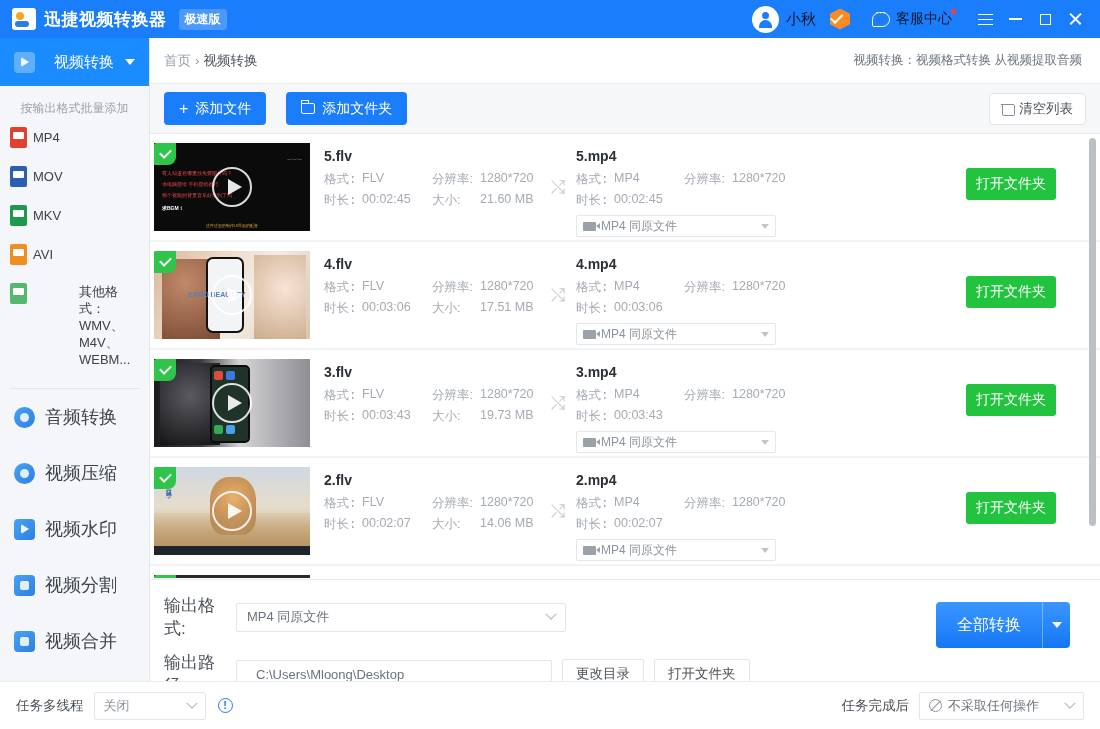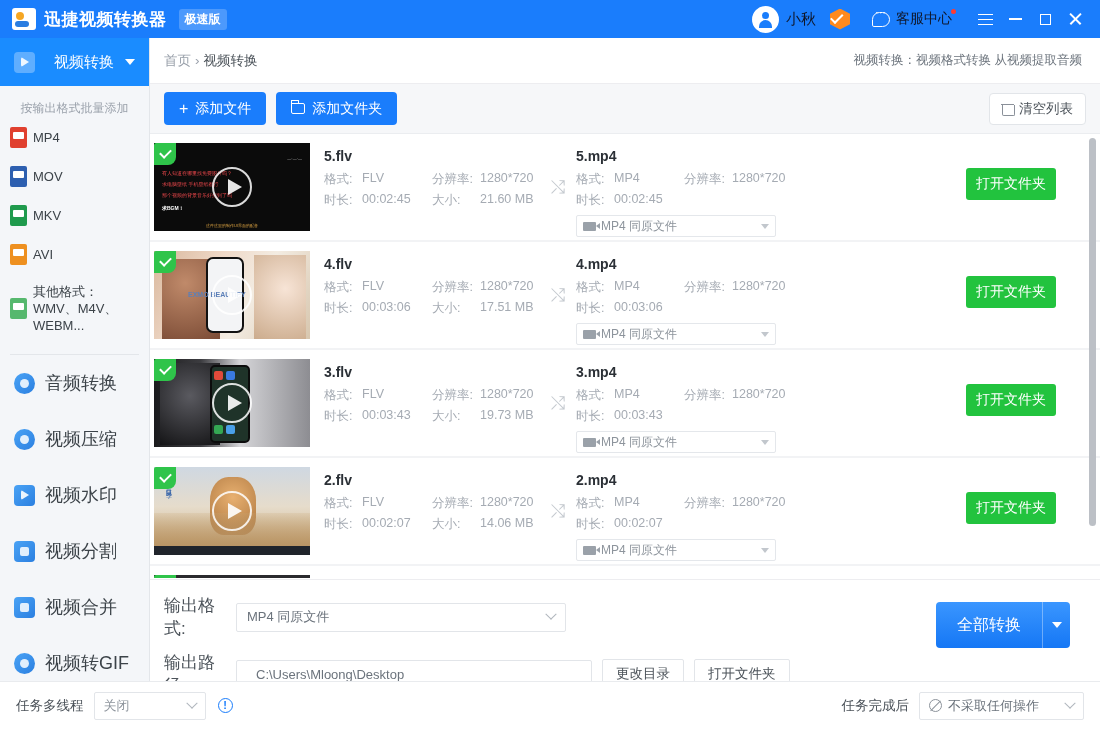--- a/index.html
+++ b/index.html
@@ -108,21 +108,21 @@
     border-top: 6px solid #fff;
   }
   .batch-title {
     font-size: 12px; color: #9aa1ab; text-align: center; padding: 14px 0 10px;
   }
   .fmt-grid { display: flex; flex-wrap: wrap; padding: 0 10px; }
   .fmt-item {
     width: 65px; display: flex; align-items: center; margin-bottom: 18px;
     font-size: 13px; color: #3c4349; cursor: pointer;
   }
-  .fmt-item.wide { width: 100%; align-items: center; line-height: 17px; }
+  .fmt-item.wide { width: 100%; align-items: flex-start; line-height: 17px; gap: 46px; }
   .fileicon {
     width: 17px; height: 21px; border-radius: 2px; margin-right: 6px; flex: 0 0 auto;
     position: relative; color: #fff; font-size: 5px; font-weight: bold;
   }
   .fileicon:after {
     content: ""; position: absolute; left: 3px; top: 5px; width: 11px; height: 7px;
     background: #fff; border-radius: 1px;
   }
   .ic-mp4 { background: #e0402f; }
   .ic-mov { background: #2d5fb0; }
@@ -163,21 +163,21 @@
 
   .toolbar {
     height: 50px; background: #f6f7f9; display: flex; align-items: center;
     padding: 0 14px; border-bottom: 1px solid #ebedf0;
   }
   .btn-blue {
     height: 33px; background: #1a7dfc; color: #fff; border: none; border-radius: 4px;
     font-size: 14px; padding: 0 15px; display: flex; align-items: center; gap: 7px;
     cursor: pointer; font-family: inherit;
   }
-  .btn-blue + .btn-blue { margin-left: 10px; }
+  .btn-blue + .btn-blue { margin-left: 20px; }
   .plus-ic { font-size: 16px; line-height: 1; }
   .folder-ic {
     width: 14px; height: 11px; border: 1.4px solid #fff; border-radius: 1px 2px 2px 2px;
     position: relative;
   }
   .folder-ic:before {
     content: ""; position: absolute; left: -1.4px; top: -4px; width: 6px; height: 3px;
     border: 1.4px solid #fff; border-bottom: none; border-radius: 1px 1px 0 0;
   }
   .btn-clear {
@@ -219,21 +219,21 @@
     z-index: 3;
   }
   .playbtn:after {
     content: ""; position: absolute; left: 14px; top: 10px; width: 0; height: 0;
     border-left: 14px solid rgba(255,255,255,.9);
     border-top: 8px solid transparent; border-bottom: 8px solid transparent;
   }
   .meta { width: 230px; padding: 14px 0 0 14px; flex: 0 0 auto; }
   .fname { font-size: 14px; color: #2b3036; font-weight: bold; margin-bottom: 7px; }
   .mline { font-size: 12.5px; color: #a5abb3; display: flex; margin-bottom: 4px; }
-  .mk { width: 38px; flex: 0 0 auto; }
+  .mk { width: 38px; flex: 0 0 auto; font-family: Liberation Mono, monospace; }
   .mv { width: 70px; flex: 0 0 auto; }
   .mk2 { width: 48px; flex: 0 0 auto; }
   .swap {
     width: 24px; height: 106px; display: flex; align-items: center; justify-content: center;
     color: #c3c8ce; font-size: 18px; flex: 0 0 auto; margin: 0 6px;
   }
   .outcol { padding-top: 14px; flex: 0 0 auto; width: 250px; }
   .fmt-select {
     width: 200px; height: 22px; border: 1px solid #e4e7eb; border-radius: 2px;
     display: flex; align-items: center; padding: 0 6px; font-size: 12px; color: #8d949c;
@@ -270,21 +270,21 @@
     position: absolute; left: 0; bottom: 44px; width: 950px; height: 106px;
     background: #fff; border-top: 1px solid #ededf0; padding: 14px 0 0 14px;
   }
   .orow { display: flex; align-items: center; margin-bottom: 11px; }
   .olabel { font-size: 17px; color: #4b5259; width: 72px; flex: 0 0 auto; }
   .obox {
     height: 29px; border: 1px solid #e2e5e9; border-radius: 2px; background: #fff;
     display: flex; align-items: center; padding: 0 10px; font-size: 13px; color: #6b737c;
   }
   .obox.fmt { width: 330px; }
-  .obox.path { width: 356px; padding-left: 19px; }
+  .obox.path { width: 316px; padding-left: 19px; }
   .chev {
     margin-left: auto; width: 8px; height: 8px; border-right: 1.4px solid #b0b6bd;
     border-bottom: 1.4px solid #b0b6bd; transform: rotate(45deg) translate(-2px,-2px);
   }
   .minibtn {
     height: 30px; border: 1px solid #e2e5e9; background: #fff; border-radius: 2px;
     font-size: 13.5px; color: #4b5259; padding: 0 13px; margin-left: 10px;
     cursor: pointer; font-family: inherit;
   }
   .convert-wrap {

